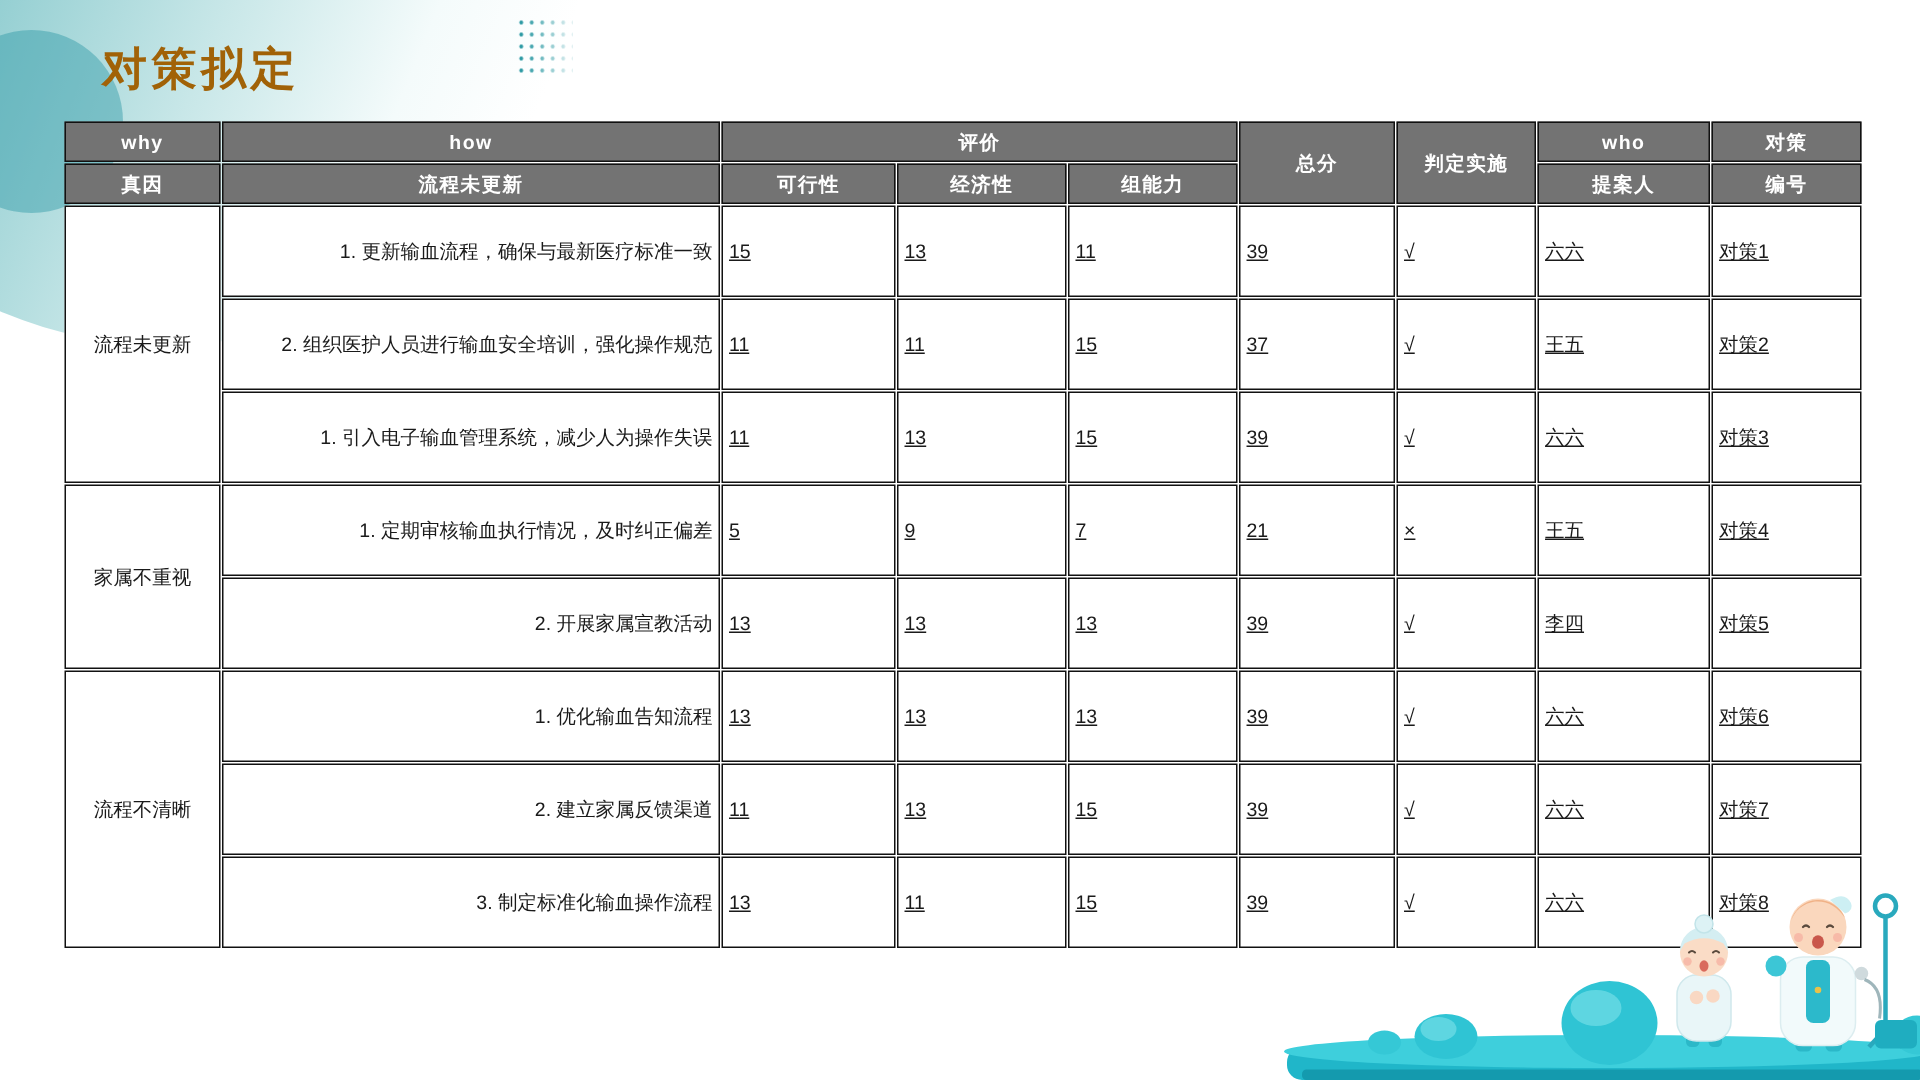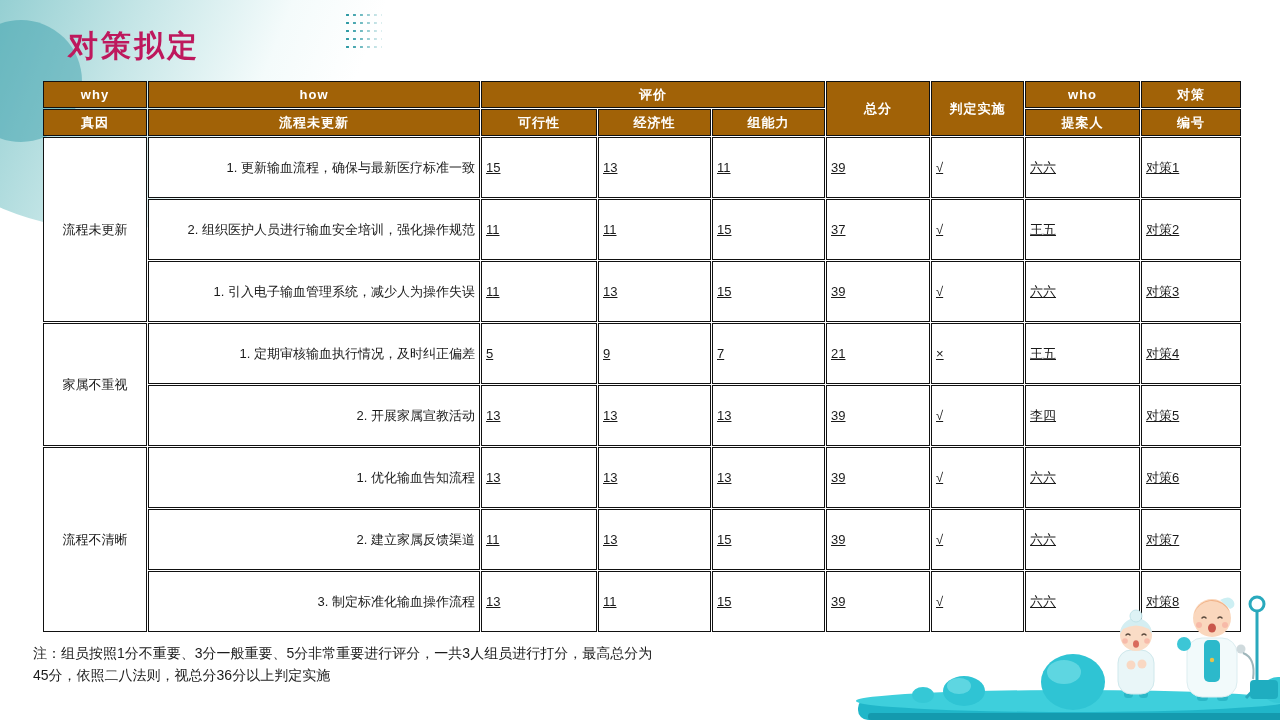--- a/index.html
+++ b/index.html
@@ -9,34 +9,34 @@
 
   
   .circle-main { position:absolute; left:-170px; top:-330px; width:560px; height:560px;
     border-radius:50%; z-index:0;
     background:linear-gradient(112deg,#49aeb3 6%,#7fc5c9 30%,#c8e7e8 58%,#f4fbfb 76%,#ffffff 88%); }
   .circle-accent { position:absolute; left:-40px; top:20px; width:122px; height:122px;
     border-radius:50%; background:#2f9aa6; opacity:0.45; z-index:1; }
 
   
   .title { position:absolute; left:68px; top:26px; z-index:2;
-    font-size:30px; font-weight:bold; color:#be185d; letter-spacing:3px; }
+    font-size:30px; font-weight:bold; color:#a16207; letter-spacing:3px; }
 
   
   .dots { position:absolute; left:344px; top:11px; width:38px; height:40px; z-index:2;
     background-image:radial-gradient(circle,#2d9aa4 1.1px,rgba(45,154,164,0) 1.5px);
     background-size:7px 8px;
     -webkit-mask-image:linear-gradient(to right,#000 15%,rgba(0,0,0,0.18) 92%);
     mask-image:linear-gradient(to right,#000 15%,rgba(0,0,0,0.18) 92%); }
 
   
   table.main { position:absolute; left:42px; top:80px; z-index:3;
     border-collapse:separate; border-spacing:1px; table-layout:fixed; width:1196px; }
   table.main th, table.main td { border:1px solid #111111; }
-  table.main th { background:#a16207; color:#ffffff; font-weight:bold; font-size:13px;
+  table.main th { background:#737373; color:#ffffff; font-weight:bold; font-size:13px;
     text-align:center; vertical-align:middle; height:27px; letter-spacing:1px; }
   table.main td { background:#ffffff; color:#1a1a1a; font-size:13px;
     vertical-align:middle; height:61px; padding:2px 4px; }
   td.cause { text-align:center; font-size:13.5px;margin-left:32px; }
   td.plan  { text-align:right; padding-left:6px; }
   td.val   { text-align:left; padding-left:5px;text-decoration:underline; }
 
   
   .note { position:absolute; left:33px; top:643px; width:680px; z-index:3;
     font-size:14px; color:#1b1b1b; line-height:1.55; }
@@ -167,24 +167,20 @@
           <td class="val">11</td>
           <td class="val">15</td>
           <td class="val">39</td>
           <td class="val">√</td>
           <td class="val">六六</td>
           <td class="val">对策8</td>
         </tr>
       </tbody>
   </table>
 
-  <div class="note">
-    <div>注：组员按照1分不重要、3分一般重要、5分非常重要进行评分，一共3人组员进行打分，最高总分为</div>
-    <div>45分，依照二八法则，视总分36分以上判定实施</div>
-  </div>
 
   <svg class="illus" viewBox="850 580 432 142" xmlns="http://www.w3.org/2000/svg">
 
     <rect x="860" y="700" width="424" height="22" rx="10" fill="#20b6c9"></rect>
     <ellipse cx="1074" cy="703" rx="216" ry="11" fill="#3ecfdc"></ellipse>
     <rect x="870" y="715" width="414" height="7" rx="3" fill="#149aae"></rect>
 
     <ellipse cx="925" cy="697" rx="11" ry="8" fill="#35c8d6"></ellipse>
     <ellipse cx="966" cy="693" rx="21" ry="15" fill="#2fc4d4"></ellipse>
     <ellipse cx="961" cy="688" rx="12" ry="8" fill="#6fdce6" opacity="0.75"></ellipse>

